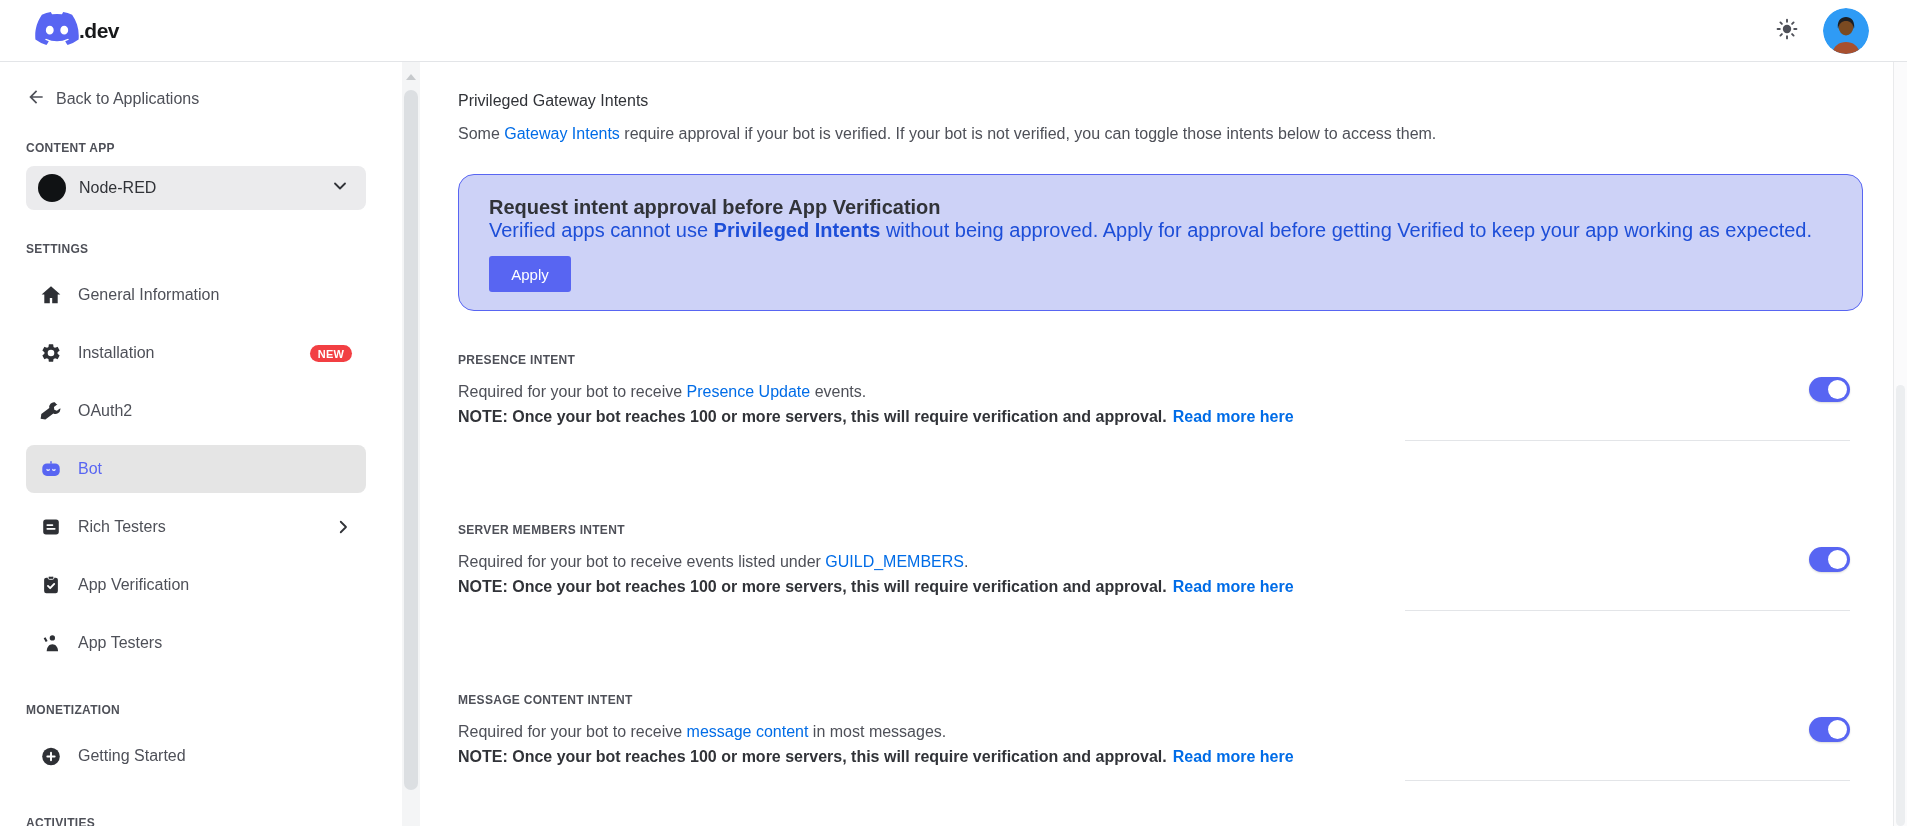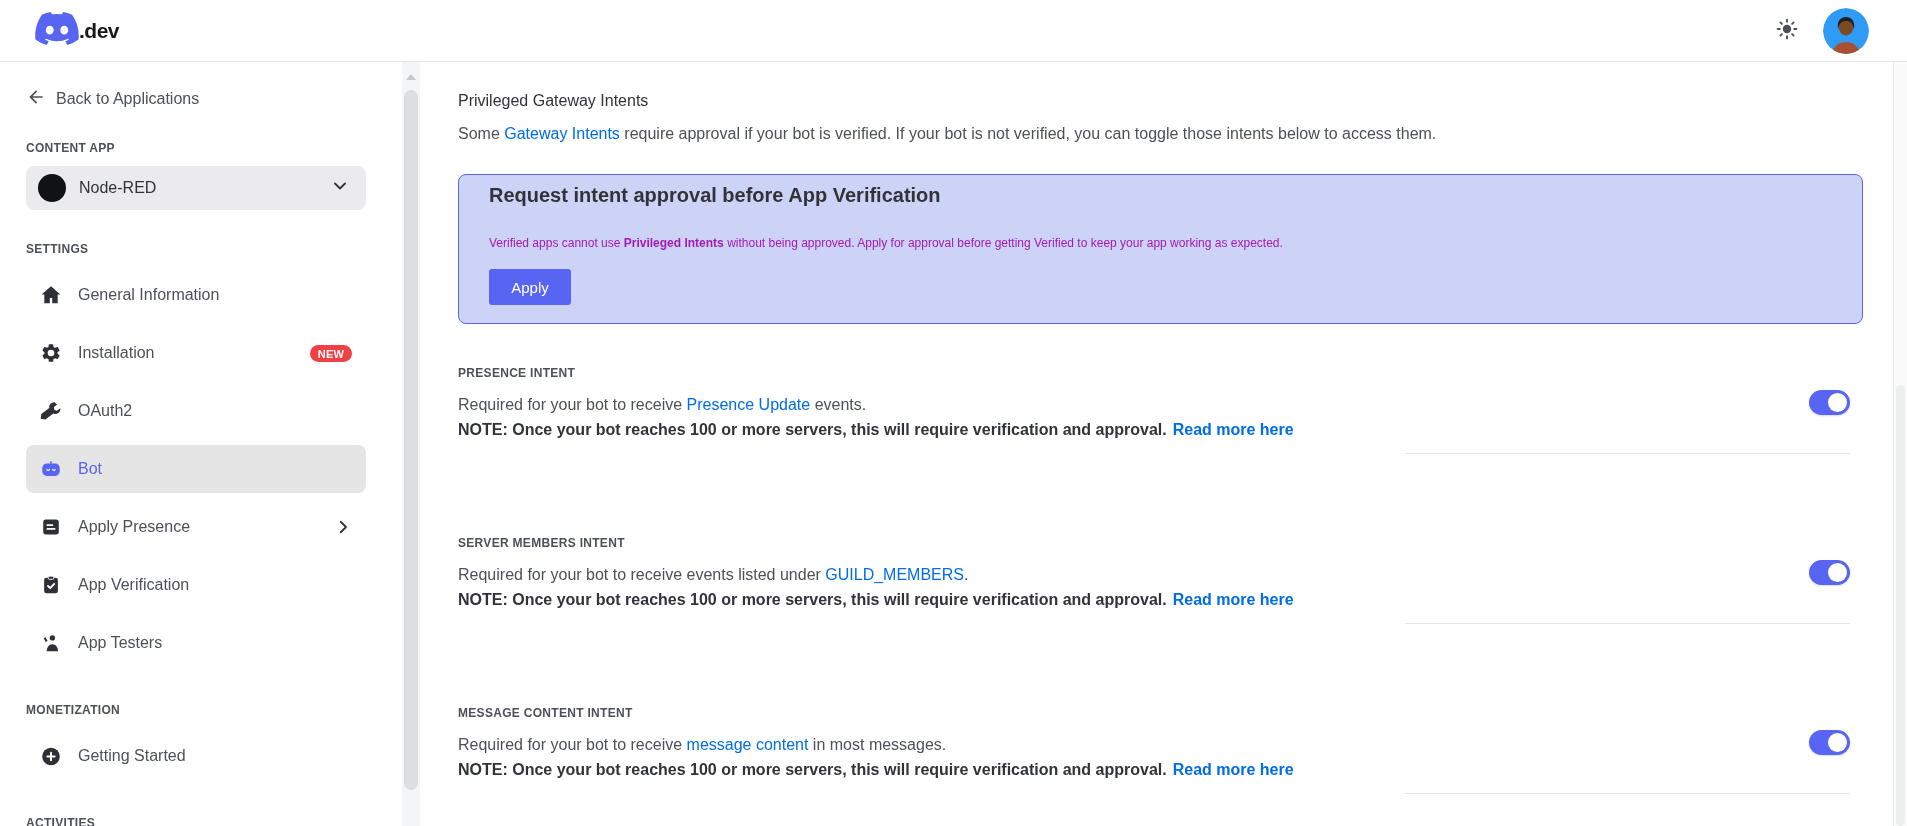--- a/index.html
+++ b/index.html
@@ -45,24 +45,24 @@
   .sb-arrow { width:0; height:0; border-left:5px solid transparent; border-right:5px solid transparent;
               border-bottom:6px solid #c6c9cc; margin:12px auto 0; }
   .sb-thumb { width:14px; margin:10px auto 0; height:700px; background:#dcdfe2; border-radius:7px; }
 
   
   main { flex:1; padding:30px 0 0 38px; overflow:hidden; }
   .content { width:1405px; }
   h2.page-title { font-size:16px; font-weight:500; color:#313338; margin-bottom:13px; }
   .intro { font-size:16px; color:#4e5058; line-height:22px; }
   .link { color:#006ce7; text-decoration:none; cursor:pointer; }
-  .notice { margin-top:29px; background:#cdd2f7; border:1px solid #5865f2; border-radius:8px;
-            padding:9px 30px 18px; }
+  .notice { margin-top:29px; background:#cdd2f7; border:1px solid #5865f2; border-radius:16px;
+            padding:21px 30px 18px; }
   .notice-title { font-size:20px; font-weight:600; color:#313338; }
-  .notice-body { margin-top:25px; font-size:12px; color:#a21caf; line-height:22px; }
+  .notice-body { margin-top:0; font-size:20px; color:#1d4ed8; line-height:22px; }
   .notice-body b { font-weight:700; }
   .apply-btn { margin-top:15px; width:82px; height:36px; background:#5865f2; color:#fff; border:none;
                border-radius:3px; font-family:inherit; font-size:15px; font-weight:500; cursor:pointer; }
 
   .intent { position:relative; margin-top:42px; padding-bottom:12px; }
   .intent + .intent { margin-top:82px; }
   .intent-label { font-size:12px; font-weight:700; color:#4e5058; letter-spacing:0.3px; }
   .intent-desc { margin-top:14px; font-size:16px; color:#4e5058; line-height:22px; }
   .intent-note { margin-top:2px; font-size:16px; line-height:24px; }
   .note-bold { font-weight:700; color:#313338; }
@@ -194,21 +194,21 @@
         </div>
 
         <div class="nav-item">
           <span class="ni-icon">
             <svg width="22" height="22" viewBox="0 0 24 24">
                 <rect x="3.5" y="3.8" width="17" height="16.4" rx="3" fill="#2e3035"></rect>
                 <rect x="7" y="9" width="7.5" height="1.9" rx=".95" fill="#fff"></rect>
                 <rect x="7" y="13" width="10" height="1.9" rx=".95" fill="#fff"></rect>
               </svg>
           </span>
-          <span>Apply Presence</span>
+          <span>Rich Testers</span>
           <span class="chev-right">
             <svg width="18" height="18" viewBox="0 0 24 24">
                 <path d="M9 5l7 7-7 7" stroke="#313338" stroke-width="2.4" fill="none" stroke-linecap="round" stroke-linejoin="round"></path>
               </svg>
           </span>
         </div>
 
         <div class="nav-item">
           <span class="ni-icon">
             <svg width="22" height="22" viewBox="0 0 24 24">

